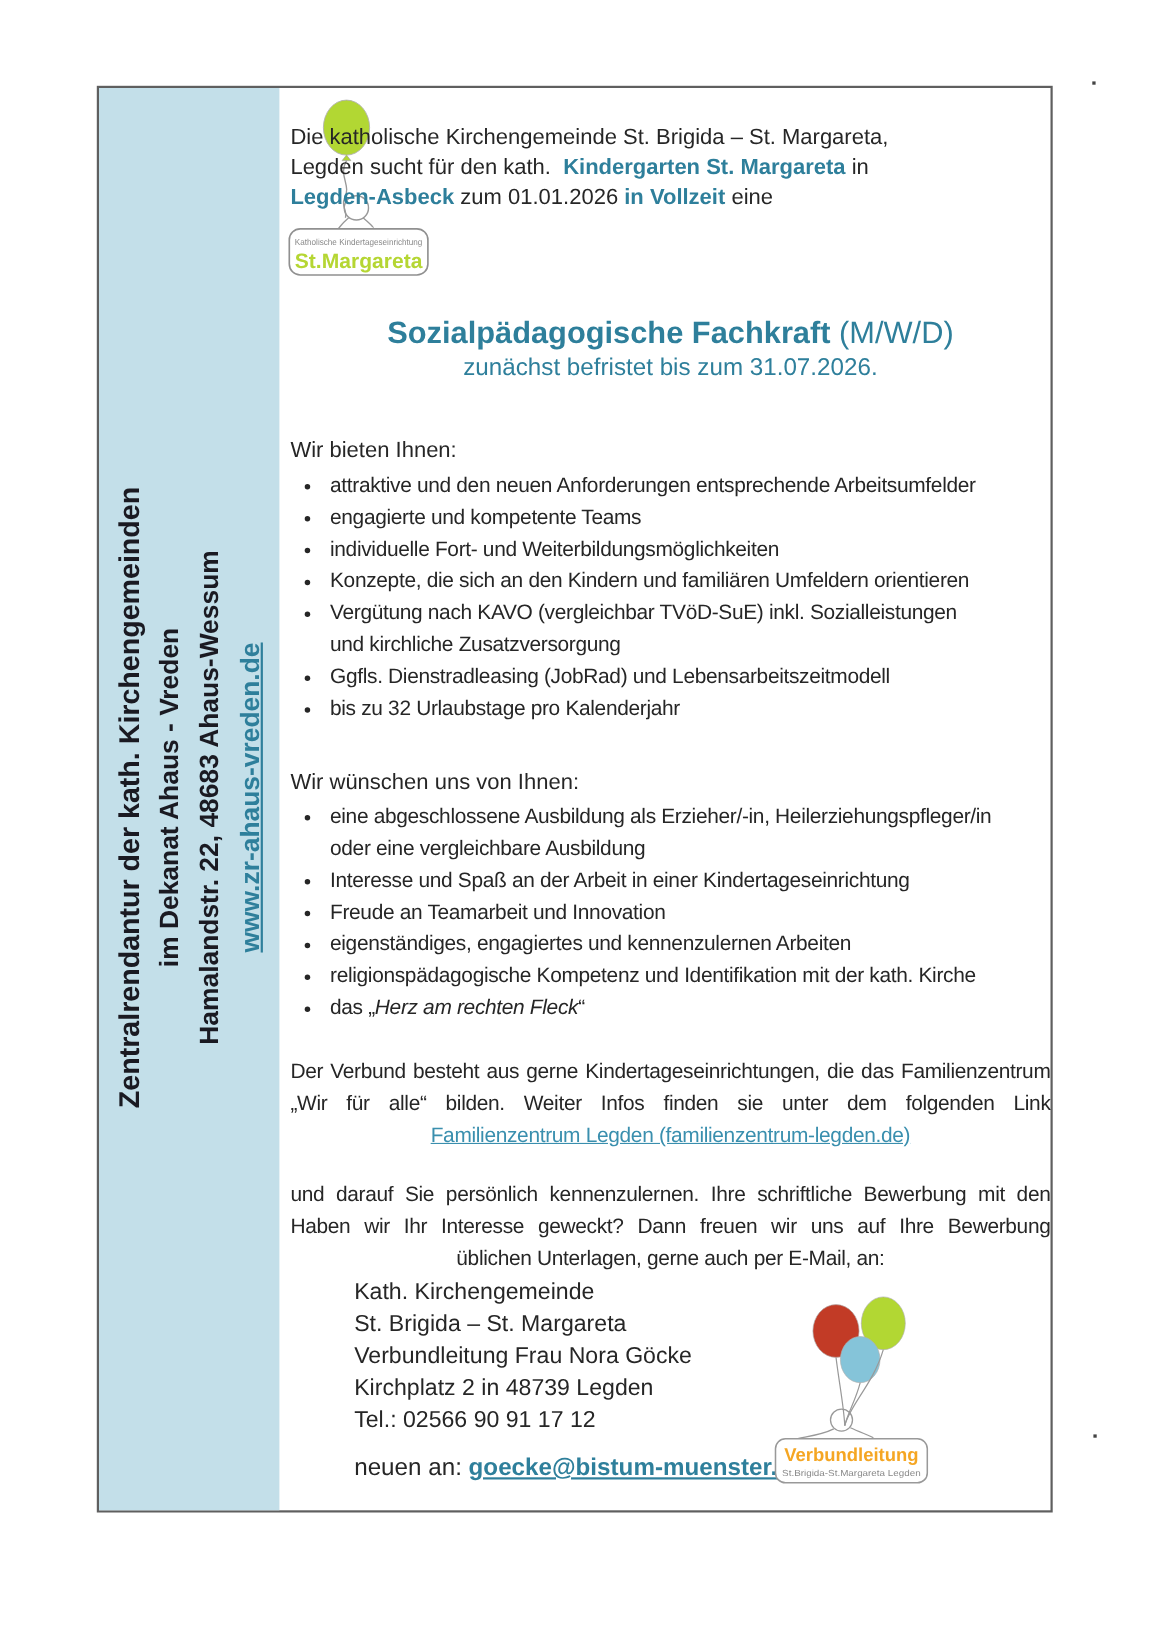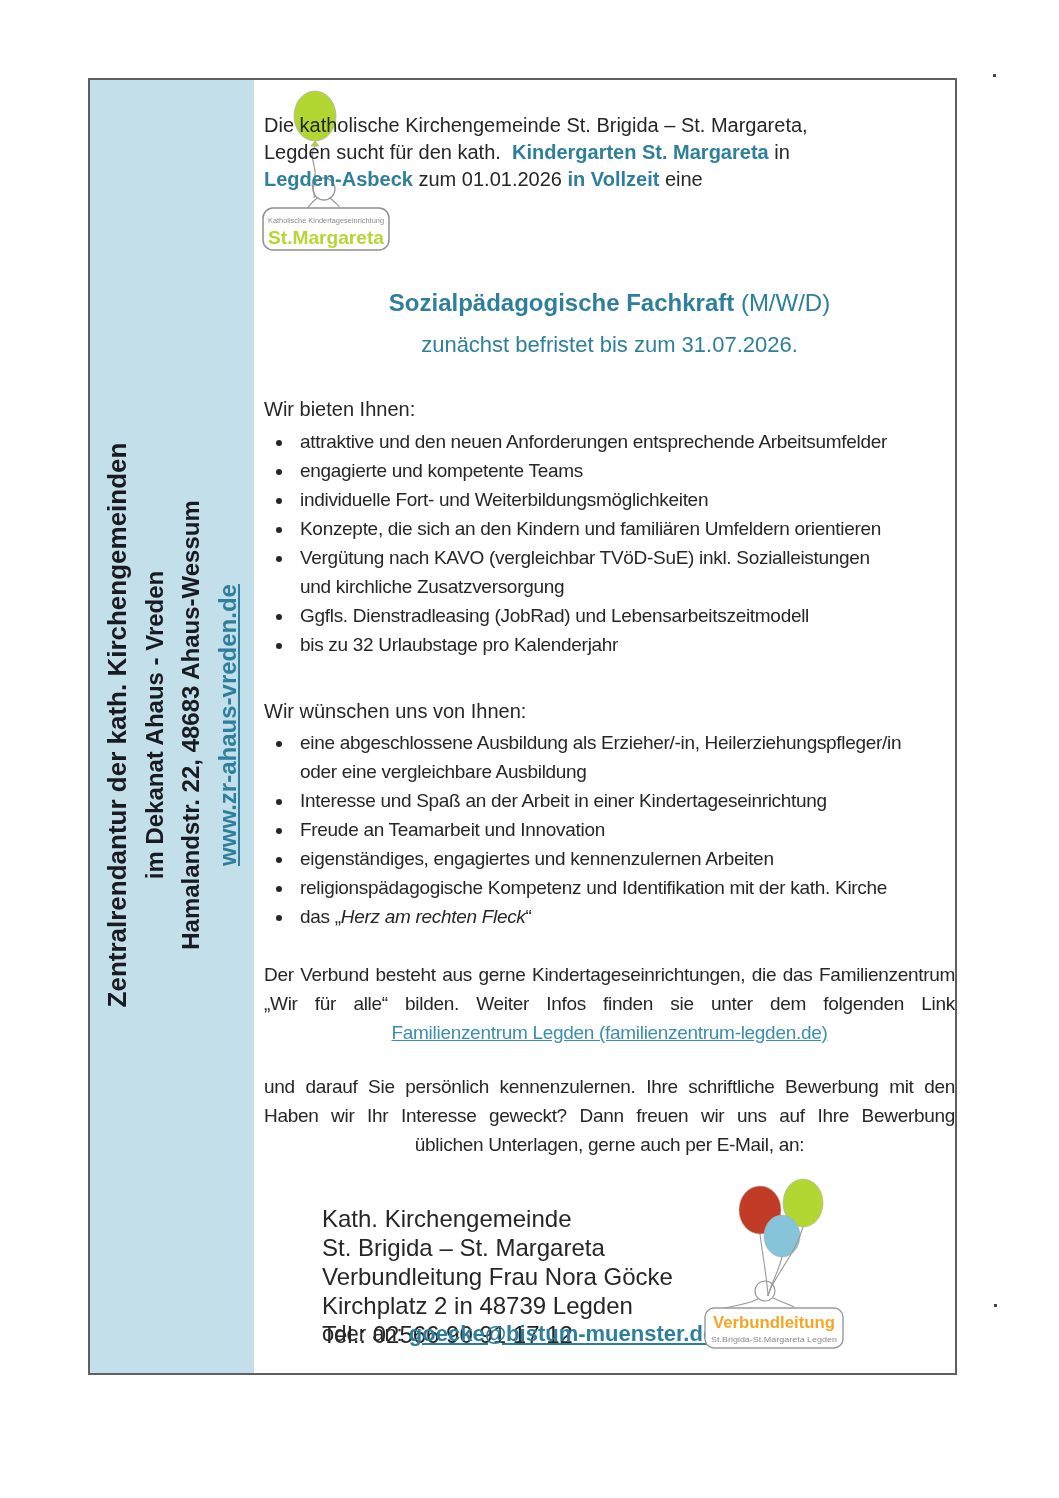--- a/index.html
+++ b/index.html
@@ -36,23 +36,23 @@
   
   .content { position:absolute; left:164px; top:0; right:0; bottom:0; }
   .teal { color:#2e7f9b; }
   .bold-teal { color:#2e7f9b; font-weight:bold; }
   .intro {
     position:absolute; left:10px; top:32px; width:691px;
     text-align:left; font-size:20px; line-height:27px; color:#262626;
   }
   .logo-top { position:absolute; left:6px; top:8px; width:132px; height:164px; }
   .title-block { position:absolute; left:10px; top:207px; width:691px; text-align:center; }
-  .doc-title { font-size:24px; line-height:32px;text-align:center; }
+  .doc-title { font-size:28px; line-height:32px;text-align:center; }
   .doc-title .main { font-weight:bold; }
-  .doc-subtitle { font-size:22px; line-height:30px; margin-top:11px; }
+  .doc-subtitle { font-size:22px; line-height:30px; }
   .section-heading {
     position:absolute; left:10px; 
     font-size:20px; color:#262626;
   }
   .offer-heading { top:318px; }
   .wishes-heading { top:620px; }
   ul.bullets {
     position:absolute; left:18px; width:680px;
     list-style:disc; padding-left:22px;
     font-size:19px; line-height:29px; letter-spacing:-0.3px; color:#262626;
@@ -65,21 +65,21 @@
     position:absolute; left:10px; width:691px;
     font-size:19px; line-height:29px; letter-spacing:-0.3px; color:#262626;
   }
   .verbund { top:880px; }
   .interest { top:992px; }
   .jline { text-align:justify; text-align-last:justify; }
   .cline { text-align:center; text-align-last:center; }
   .doc-link { color:#3a8fae; text-decoration:underline; }
   .contact {
     position:absolute; left:68px; top:1080px;
-    font-size:24px; line-height:29px; color:#262626;margin-top:44px;
+    font-size:21px; line-height:29px; color:#262626;
   }
   .apply-line {
     position:absolute; left:68px; top:1241px;
     font-size:22px; color:#262626;
   }
   .apply-line a { color:#2e7f9b; font-weight:bold; text-decoration:underline; }
   .logo-bottom { position:absolute; left:448px; top:1098px; width:145px; height:175px; }
   .crop-dot { position:absolute; width:3px; height:3px; background:#444; }
   .dot-tr { left:993px; top:74px; }
   .dot-br { left:994px; top:1304px; }
@@ -163,21 +163,21 @@
 
     <div class="contact">
       <div>Kath. Kirchengemeinde</div>
       <div>St. Brigida – St. Margareta</div>
       <div>Verbundleitung Frau Nora Göcke</div>
       <div>Kirchplatz 2 in 48739 Legden</div>
       <div>Tel.: 02566 90 91 17 12</div>
     </div>
 
     <div class="apply-line">
-      <span>oder an: </span><a href="#">goecke@bistum-muenster.de</a>
+      <span>neuen an: </span><a href="#">goecke@bistum-muenster.de</a>
     </div>
 
     <div class="logo-bottom">
       <svg width="145" height="175" viewBox="0 0 145 175">
         <ellipse cx="58" cy="32" rx="21" ry="24" fill="#c23b26" stroke="#b0b0b0" stroke-width="0.6"></ellipse>
         <ellipse cx="101" cy="25" rx="20" ry="24" fill="#b2d733" stroke="#b0b0b0" stroke-width="0.6"></ellipse>
         <ellipse cx="80" cy="58" rx="18" ry="21" fill="#85c4d9" stroke="#b0b0b0" stroke-width="0.6"></ellipse>
         <path d="M58,56 C61,80 65,100 66,118" fill="none" stroke="#999" stroke-width="1.1"></path>
         <path d="M101,49 C92,80 70,100 66,118" fill="none" stroke="#999" stroke-width="1.1"></path>
         <path d="M80,79 C76,95 68,108 66,118" fill="none" stroke="#999" stroke-width="1.1"></path>

